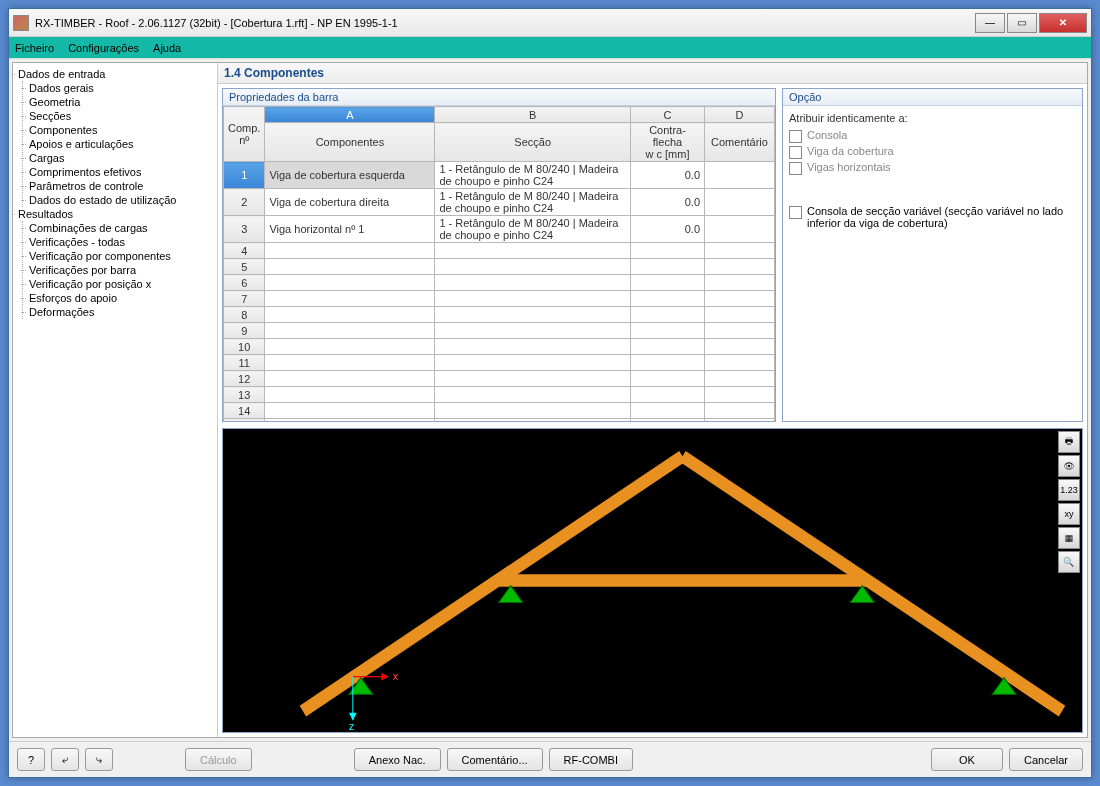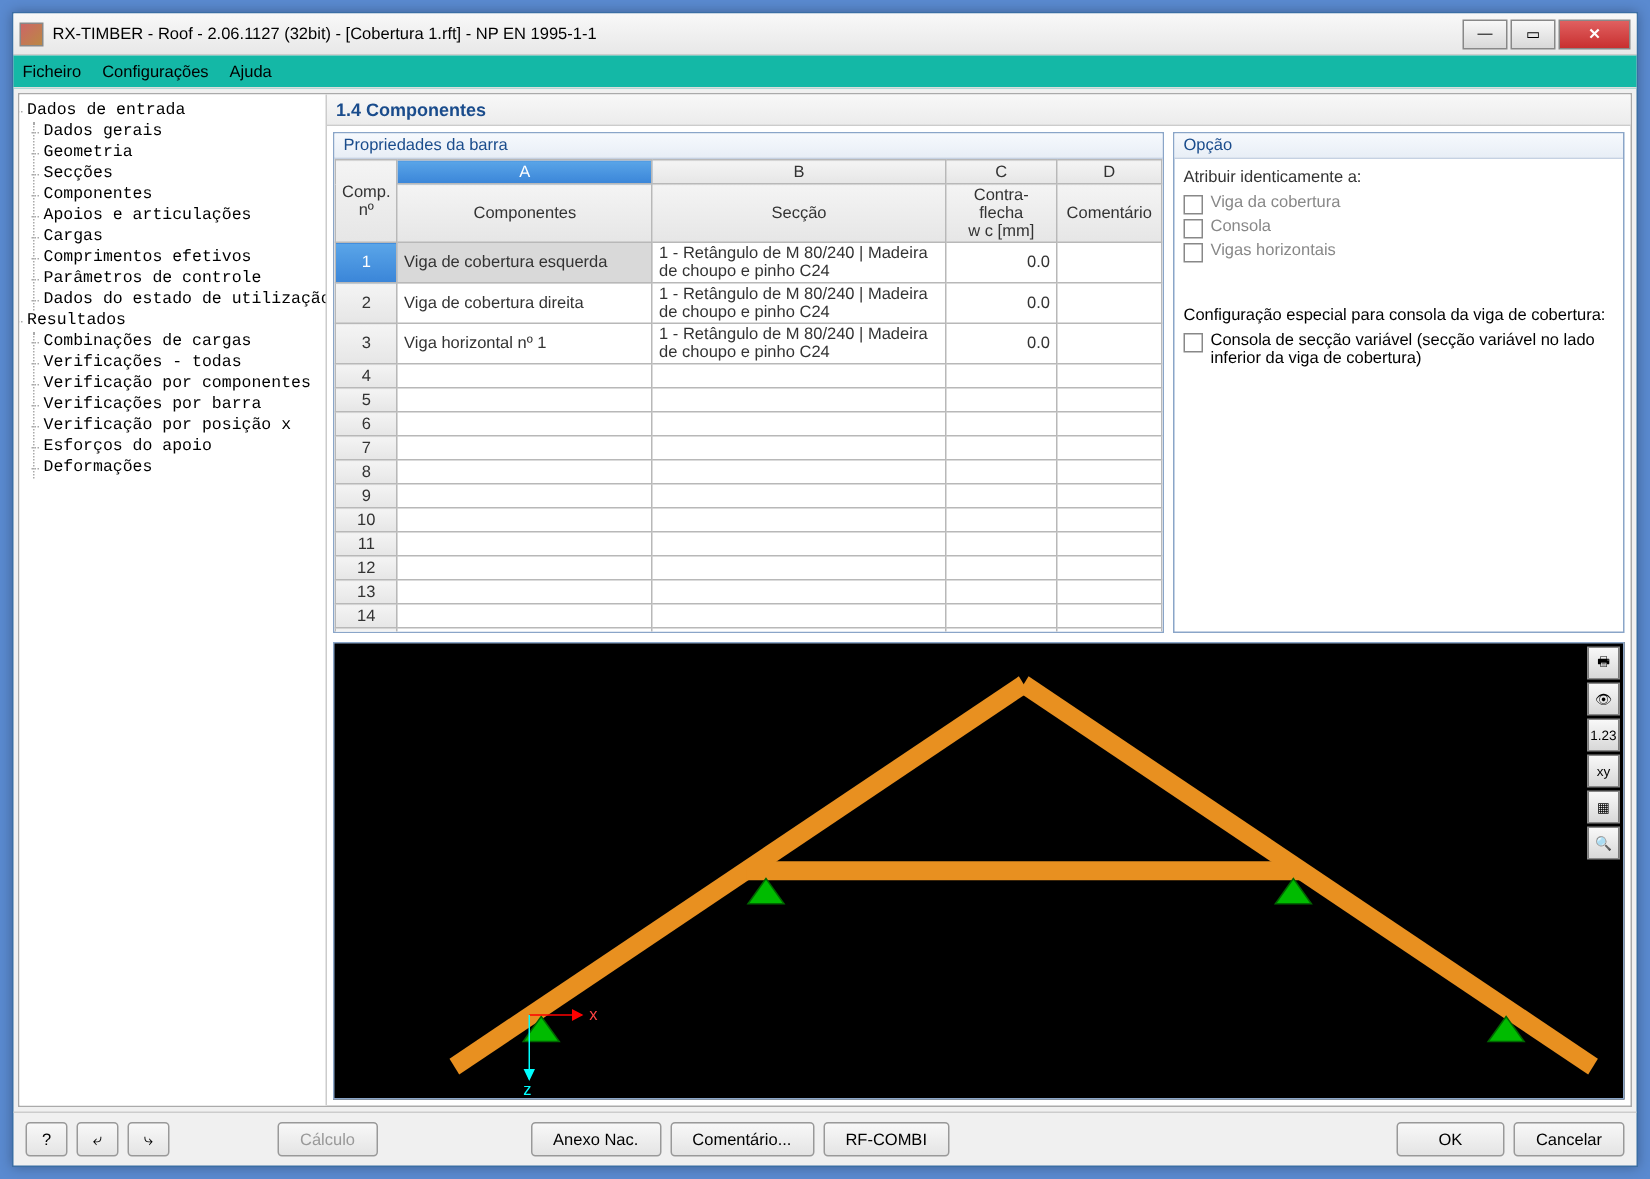--- a/index.html
+++ b/index.html
@@ -11,21 +11,21 @@
 .win-buttons { display: flex; gap: 2px; }
 .win-btn { width: 30px; height: 20px; border: 1px solid #888; background: linear-gradient(#f8f8f8,#d8d8d8); display:flex;align-items:center;justify-content:center;font-size:10px;}
 .win-btn.close { background: linear-gradient(#e06060,#c83030); width: 48px; color:#fff; font-weight:bold;}
 .menubar { height: 22px; background: #14b8a6; border-bottom: 1px solid #ddd; display: flex; align-items: center; padding: 0 6px; gap: 14px; }
 .menubar span { cursor: default; }
 .content { flex: 1; display: flex; border: 1px solid #aaa; margin: 3px; background: #fff; }
 .sidebar { width: 205px; border-right: 1px solid #ccc; background: #fff; padding: 4px 3px; overflow: hidden;}
 .tree-root { color: #000; }
 .tree-root > .ti { font-weight: normal; padding: 1px 2px; }
 .tree-children { margin-left: 6px; border-left: 1px dotted #aaa; padding-left:4px;}
-.ti { padding: 1px 2px; white-space: nowrap; position:relative;font-family:Liberation Mono, monospace;}
+.ti { padding: 1px 2px; white-space: nowrap; position:relative;}
 .ti::before { content:""; position:absolute; left:-6px; top:50%; width:5px; border-top:1px dotted #aaa;}
 .main { flex: 1; display: flex; flex-direction: column; }
 .main-head { background: linear-gradient(#f8f8f8,#ececec); border-bottom:1px solid #ccc; padding:3px 6px; color:#1a4c8c; font-weight:bold; font-size:12px;}
 .main-body { flex:1; display:flex; flex-direction: column; padding:4px; gap:6px;}
 .top-row { display:flex; gap:6px;justify-content:center; }
 .grid-panel { flex:1; border:1px solid #8aa5c8; }
 .panel-title { background: linear-gradient(#f6f9fd,#e8eef6); padding:2px 6px; color:#1a4c8c; border-bottom:1px solid #c5d1e2;}
 .grid-wrap { height: 315px; overflow:hidden; background:#fff;}
 table.grid { border-collapse: collapse; width:100%; }
 table.grid th, table.grid td { border:1px solid #b8b8b8; padding:1px 4px; height:16px; font-size:11px; text-align:left; color:#333;}
@@ -238,34 +238,33 @@
             </div>
           </div>
 
           <div class="opts-panel">
             <div class="panel-title">Opção</div>
             <div class="opts-body">
               <div class="lbl">Atribuir identicamente a:</div>
               <div id="opts-items">
                   <div class="chkrow">
                     <div class="cb"></div>
-                    <span>Viga da cobertura</span>
+                    <span>Consola</span>
                   </div>
                   <div class="chkrow">
                     <div class="cb"></div>
-                    <span>Consola</span>
+                    <span>Viga da cobertura</span>
                   </div>
                   <div class="chkrow">
                     <div class="cb"></div>
                     <span>Vigas horizontais</span>
                   </div>
                 </div>
               <div class="opts-sep"></div>
               <div class="opts-sep"></div>
-              <div class="lbl" style="color:#000">Configuração especial para consola da viga de cobertura:</div>
               <div class="chkrow enabled">
                 <div class="cb"></div>
                 <span>Consola de secção variável (secção variável no lado inferior da viga de cobertura)</span>
               </div>
             </div>
           </div>
         </div>
 
         <div class="viewport">
           <svg viewBox="0 0 860 290" preserveAspectRatio="none">

